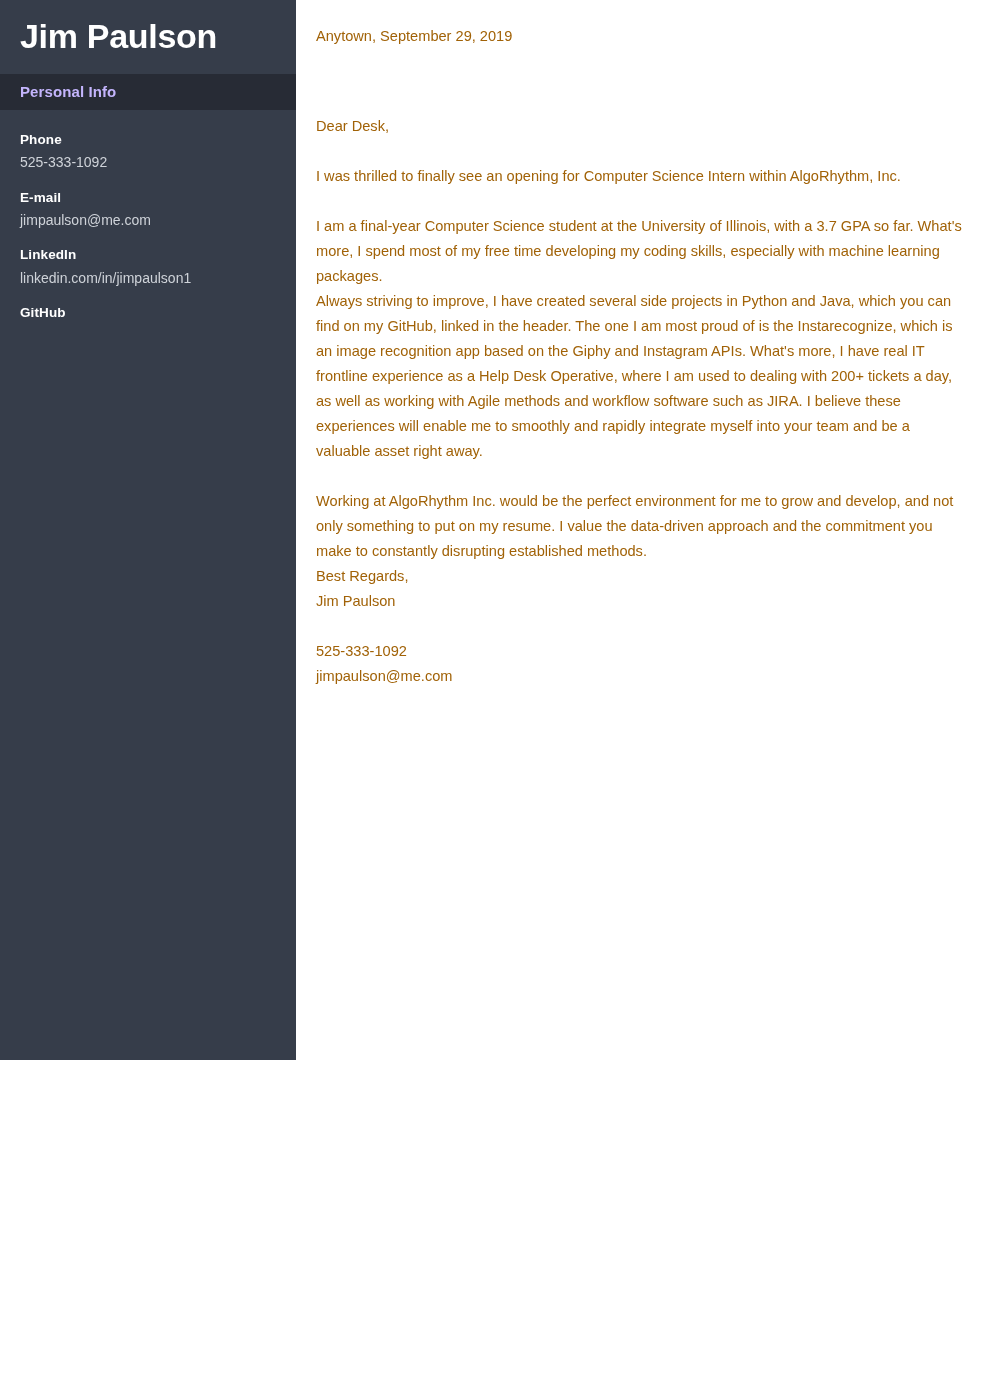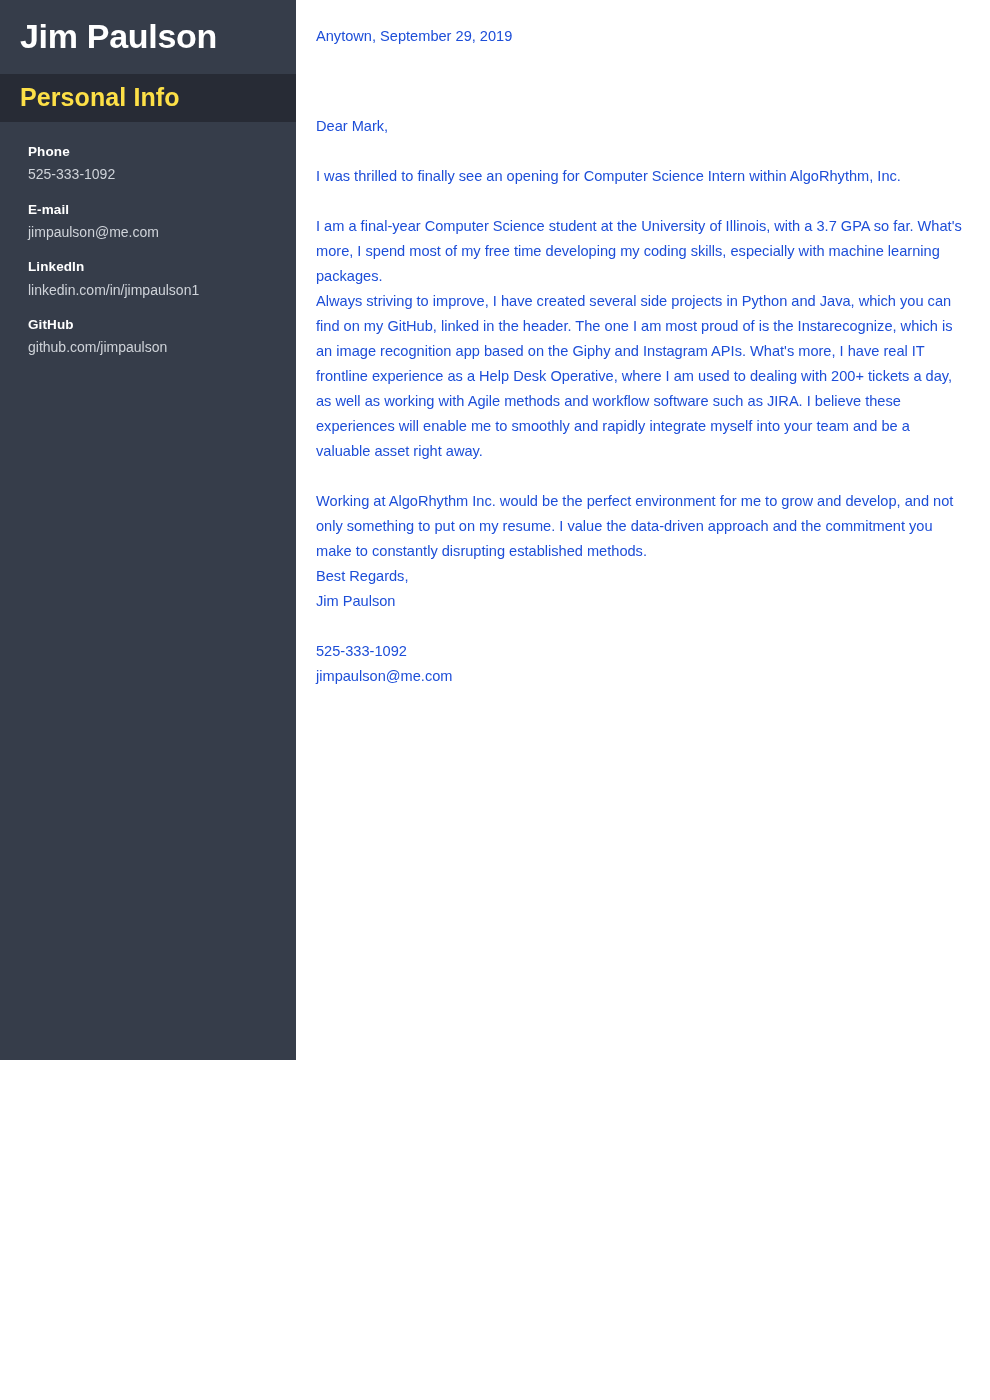--- a/index.html
+++ b/index.html
@@ -39,28 +39,28 @@
     line-height: 1.18;
     letter-spacing: -0.3px;
     color: #ffffff;
     margin: 0;
   }
   .section-bar {
     background: #272b35;
     padding: 9px 20px 10px 20px;
   }
   .section-bar-title {
-    font-size: 25px;
+    font-size: 15px;
     font-weight: bold;
-    color: #fde047;
+    color: #c4b5fd;
     margin: 0;
     letter-spacing: 0.1px;
   }
   .contact-list {
-    padding: 20px 20px 0 28px;
+    padding: 20px 20px 0 20px;
   }
   .contact-item {
     margin-bottom: 14px;
   }
   .contact-label {
     font-size: 13.5px;
     font-weight: bold;
     color: #ffffff;
     line-height: 1.5;
     letter-spacing: 0.1px;
@@ -72,21 +72,21 @@
     line-height: 1.6;
     margin-top: 1px;
     word-break: break-word;
   }
 
   
   .letter {
     flex: 1;
     padding: 24px 20px 0 20px;
     box-sizing: border-box;
-    color: #1d4ed8;
+    color: #a16207;
     font-size: 14.6px;
     line-height: 25px;
   }
   .letter-inner {
     width: 653px;
   }
   .date-line {
     margin: 0 0 6px 0;
   }
   .recipient {
@@ -147,33 +147,32 @@
         <div class="contact-value">jimpaulson@me.com</div>
       </div>
 
       <div class="contact-item">
         <div class="contact-label">LinkedIn</div>
         <div class="contact-value">linkedin.com/in/jimpaulson1</div>
       </div>
 
       <div class="contact-item">
         <div class="contact-label">GitHub</div>
-        <div class="contact-value">github.com/jimpaulson</div>
       </div>
 
     </div>
   </aside>
 
   <main class="letter">
     <div class="letter-inner">
 
       <p class="date-line">Anytown, September 29, 2019</p>
 
 
-      <p class="salutation">Dear Mark,</p>
+      <p class="salutation">Dear Desk,</p>
 
       <p class="para">I was thrilled to finally see an opening for Computer Science Intern within AlgoRhythm, Inc.</p>
 
       <p class="para">I am a final-year Computer Science student at the University of Illinois, with a 3.7 GPA so far. What's more, I spend most of my free time developing my coding skills, especially with machine learning packages.</p>
 
       <p class="para tight">Always striving to improve, I have created several side projects in Python and Java, which you can find on my GitHub, linked in the header. The one I am most proud of is the Instarecognize, which is an image recognition app based on the Giphy and Instagram APIs. What's more, I have real IT frontline experience as a Help Desk Operative, where I am used to dealing with 200+ tickets a day, as well as working with Agile methods and workflow software such as JIRA. I believe these experiences will enable me to smoothly and rapidly integrate myself into your team and be a valuable asset right away.</p>
 
       <p class="para">Working at AlgoRhythm Inc. would be the perfect environment for me to grow and develop, and not only something to put on my resume. I value the data-driven approach and the commitment you make to constantly disrupting established methods.</p>
 
 

